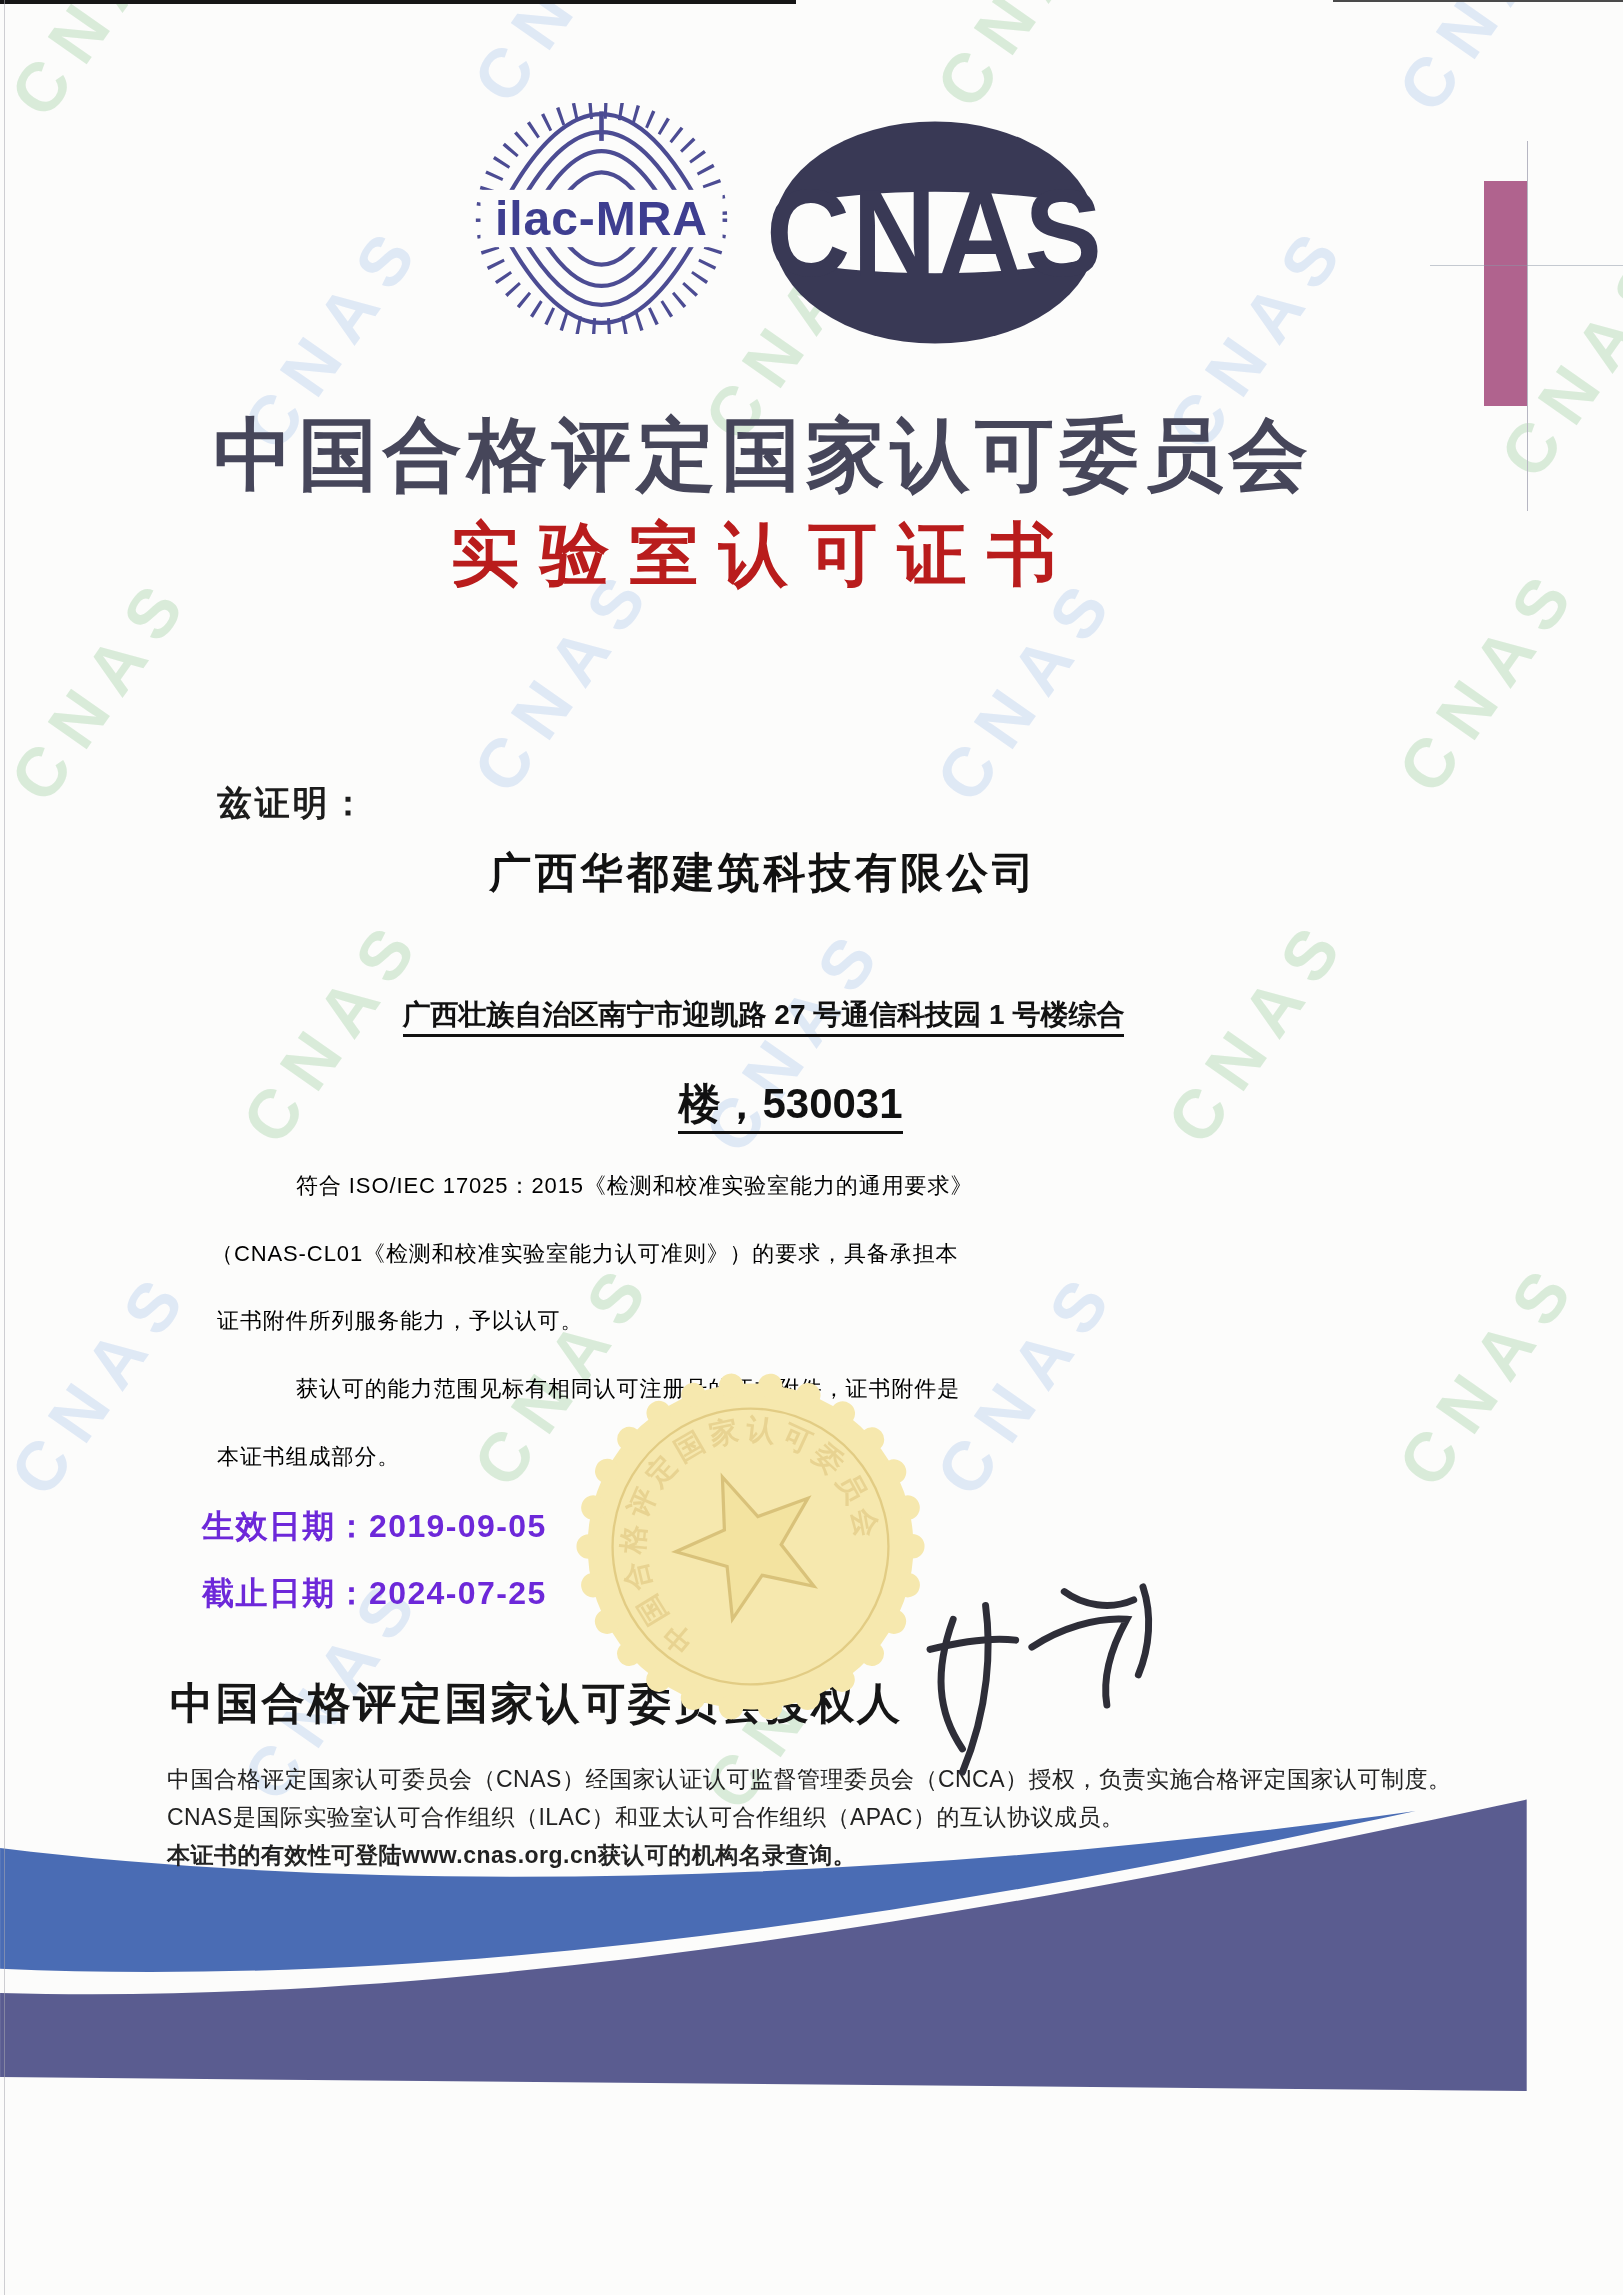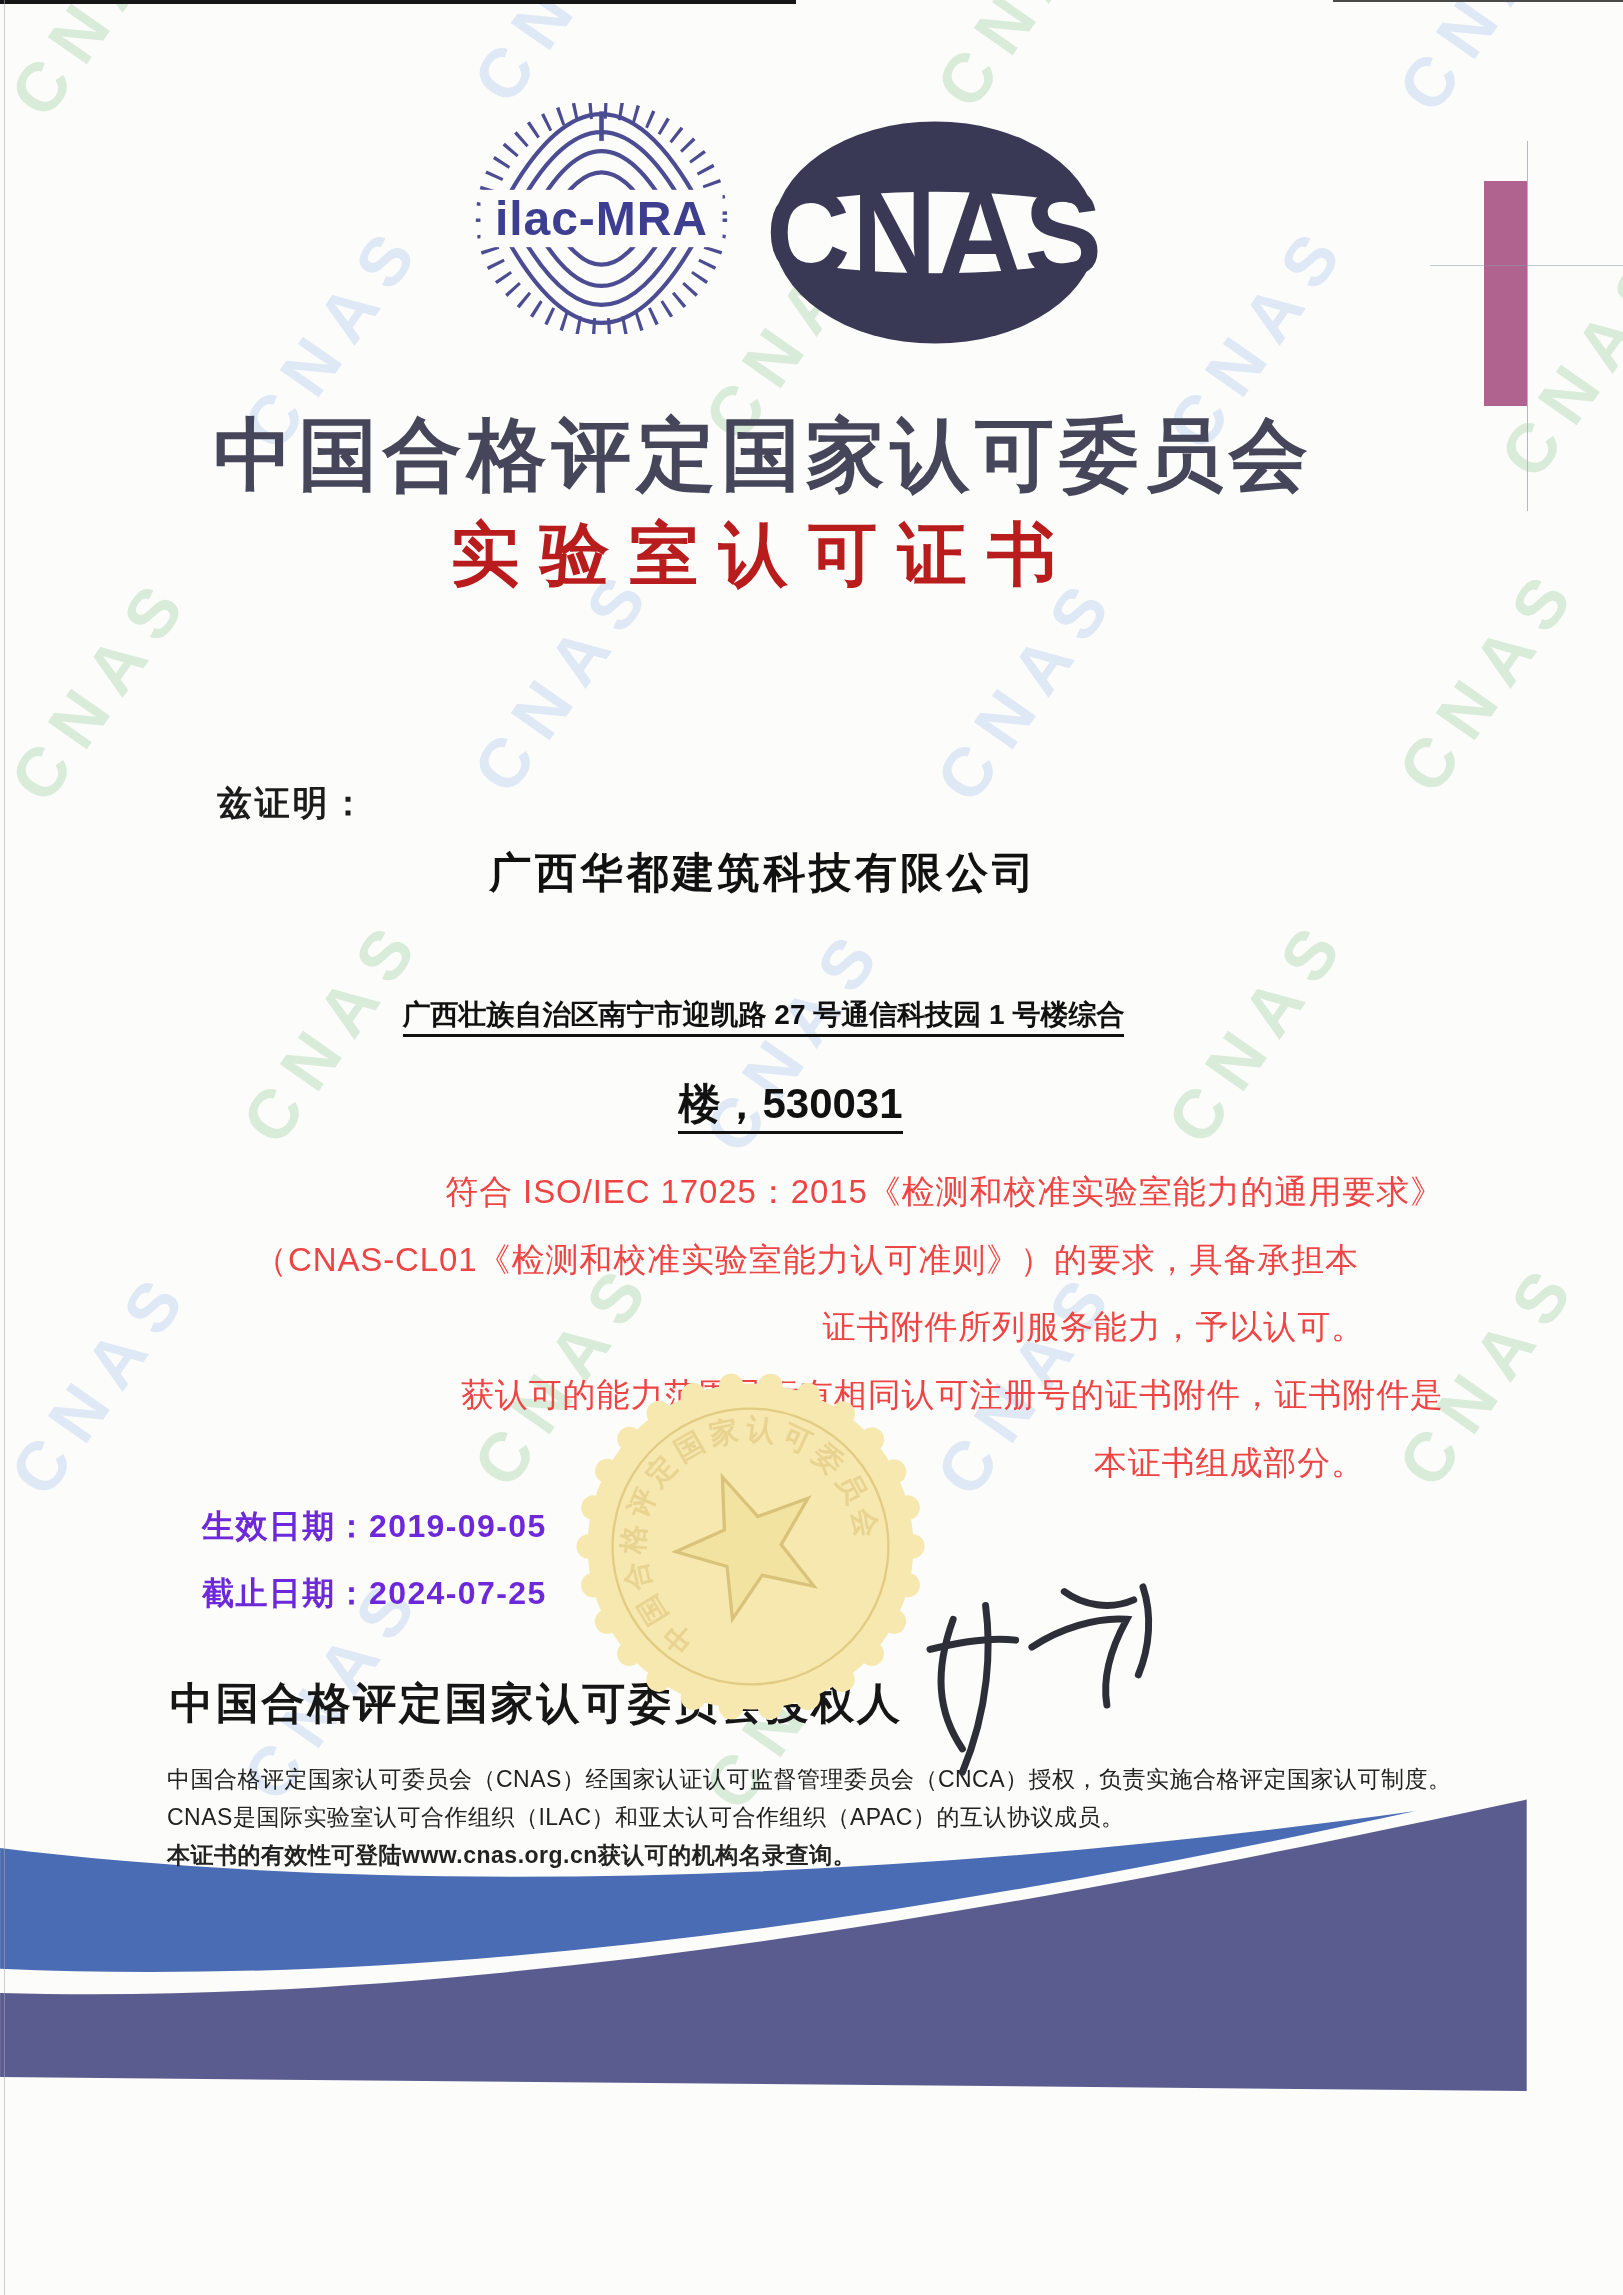--- a/index.html
+++ b/index.html
@@ -31,21 +31,21 @@
   .center-line{left:0;width:1527px;text-align:center;}
   .title1{top:403px;font-size:79px;font-weight:900;letter-spacing:5.6px;color:#46465a;}
   .title2{top:509px;font-size:69px;font-weight:900;letter-spacing:20.4px;color:#b91c1c;}
   .regno{top:650px;font-size:32px;font-weight:700;color:#3a3a4e;letter-spacing:1.9px;}
   .certify{left:217px;top:780px;font-size:35px;font-weight:700;letter-spacing:2.8px;}
   .company{top:845px;font-size:42px;font-weight:900;letter-spacing:3.7px;color:#111;}
   .legal{top:928px;font-size:29px;font-weight:700;font-style:italic;color:#111;}
   .addr1{top:999px;font-size:28px;font-weight:900;color:#111;}
   .addr2{top:1080px;font-size:42px;font-weight:900;color:#111;margin-left:27px;}
   .u{border-bottom:3.7px solid #111;display:inline-block;padding-bottom:4.6px;line-height:1.05;}
-  .para{left:217px;width:1148px;font-size:33px;line-height:1.0;color:#ef4444;letter-spacing:0.9px;white-space:nowrap;text-align:right;}
+  .para{left:217px;width:1148px;font-size:22px;line-height:1.0;color:#000000;letter-spacing:0.9px;white-space:nowrap;}
   .p1l1{top:1175px;left:296px;}
   .p1l2{top:1243px;left:211px;}
   .p1l3{top:1310px;left:217px;}
   .p2l1{top:1378px;left:296px;}
   .p2l2{top:1446px;left:217px;}
   .dateline{left:202px;font-size:32px;font-weight:700;color:#6d28d9;letter-spacing:1.4px;}
   .eff{top:1505px;} .exp{top:1572px;}
   .authorizer{left:170px;top:1675px;font-size:43px;font-weight:700;color:#161616;letter-spacing:2.8px;}
   .footer{left:167px;width:1249px;font-size:23px;color:#222;letter-spacing:0.5px;white-space:nowrap;}
   .f1{top:1764px;} .f2{top:1802px;} .f3{top:1840px;font-weight:700;}

